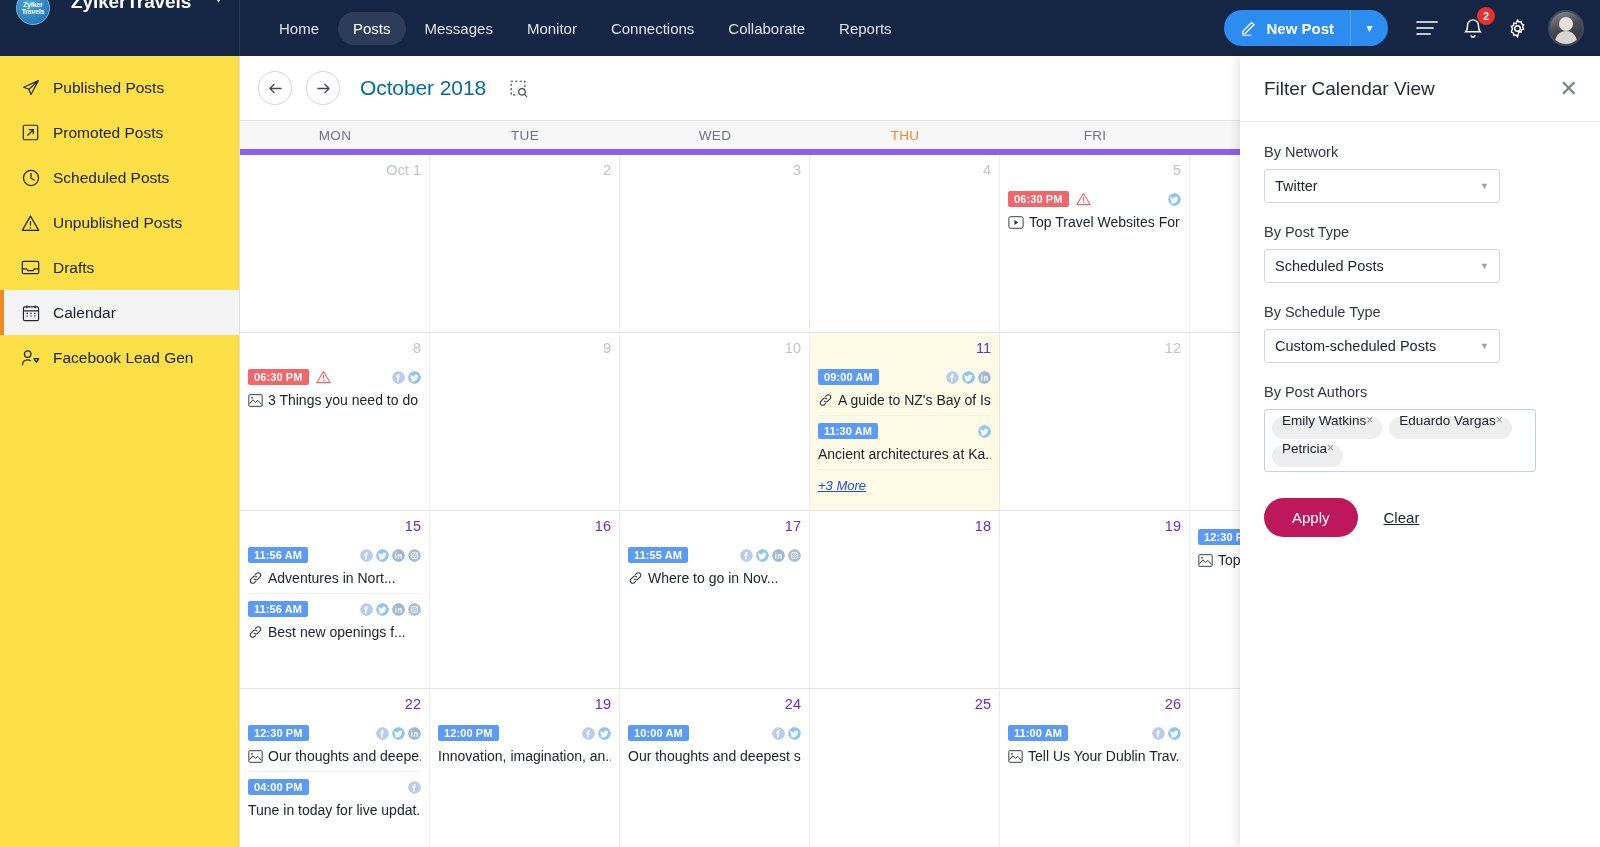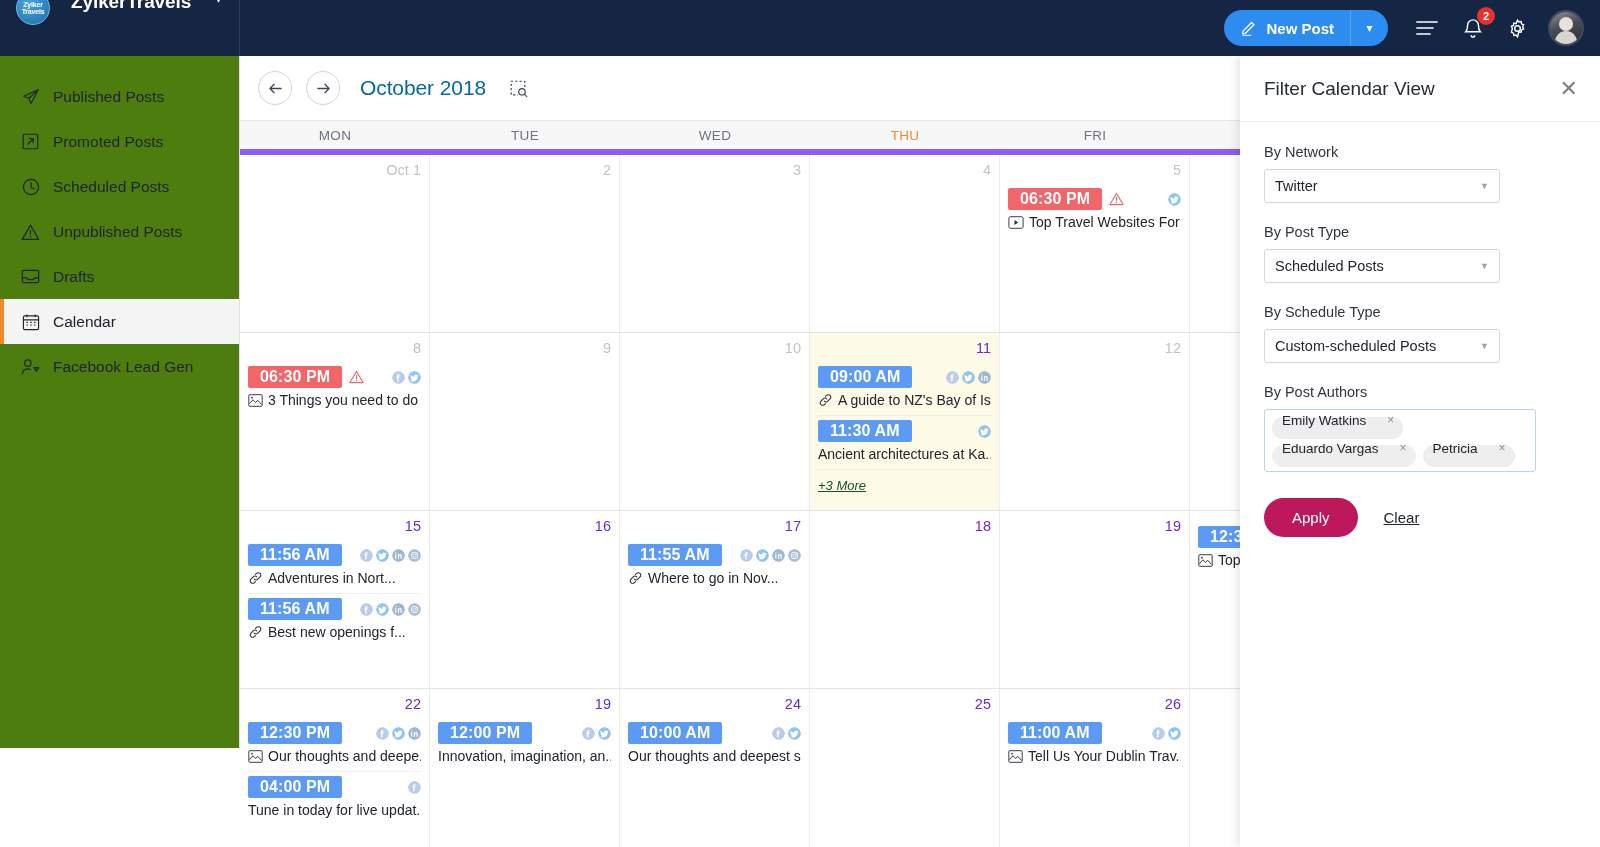--- a/index.html
+++ b/index.html
@@ -86,23 +86,23 @@
   .avatar::before {
     content: ""; position: absolute; top: 5px; left: 50%;
     transform: translateX(-50%);
     width: 14px; height: 14px; border-radius: 50%;
     background: #e6e1da; z-index: 2;
   }
 
   
   .sidebar {
     position: absolute; top: 56px; left: 0;
-    width: 240px; height: 692px;
-    background: #4d7c0f; border-right: 1px solid #e0e0e0;
-    padding-top: 18px;
+    width: 240px; height: 791px;
+    background: #fde047; border-right: 1px solid #e0e0e0;
+    padding-top: 9px;
   }
   .side-item {
     display: flex; align-items: center; gap: 13px;
     height: 45px; padding-left: 17px; cursor: pointer;
     color: #20252e; font-size: 15.5px;
     border-left: 4px solid transparent;
     position: relative;
   }
   .side-item.active { background: #f4f4f4; border-left-color: #f08a24; }
   .side-item .sicon {
@@ -154,36 +154,36 @@
   .daynum {
     text-align: right; font-size: 14.5px; color: #6d28d9;
     line-height: 18px; margin-bottom: 5px;
   }
   .day.muted .daynum { color: #c0c3c9; }
 
   .ev { padding: 6px 0 7px 0; border-bottom: 1px solid #efefef; }
   .ev:last-child { border-bottom: none; }
   .evtop { display: flex; align-items: center; height: 18px; }
   .evtime {
-    font-size: 16px; font-weight: bold; color: #fff;
-    padding: 2px 12px; border-radius: 2px; letter-spacing: 0.1px;
+    font-size: 11px; font-weight: bold; color: #fff;
+    padding: 2px 6px; border-radius: 2px; letter-spacing: 0.1px;
     background: #5b9bf5;
   }
   .evtime.err { background: #f2666a; }
   .warnicon { margin-left: 7px; display: flex; align-items: center; }
   .nets { margin-left: auto; display: flex; align-items: center; gap: 3px; }
   .net { width: 13px; height: 13px; border-radius: 50%; display:block; }
   .evtitle {
     margin-top: 6px; font-size: 14px; color: #20252e;
     white-space: nowrap; overflow: hidden;
     display: flex; align-items: center; gap: 5px;
   }
   .evtitle .tico { flex-shrink: 0; display: flex; align-items: center; }
   .more {
-    margin-top: 8px; font-size: 13px; color: #14532d;
+    margin-top: 8px; font-size: 13px; color: #1d4ed8;
     font-style: italic; text-decoration: underline; cursor: pointer;
   }
 
   
   .filter {
     position: absolute; top: 56px; right: 0;
     width: 360px; height: 791px; background: #fff;
     box-shadow: -3px 0 9px rgba(0,0,0,0.10);
   }
   .filterhead {
@@ -202,21 +202,21 @@
     cursor: pointer; background: #fff;
   }
   .fselect .car { margin-left: auto; color: #9aa0a8; font-size: 9px; }
   .chipbox {
     width: 272px; min-height: 60px; border: 1px solid #b9d4f0;
     border-radius: 3px; padding: 7px 6px 4px 7px;
     display: flex; flex-wrap: wrap; gap: 6px 7px; align-content: flex-start;
   }
   .chip {
     background: #eeeeee; border-radius: 11px; height: 22px;
-    display: flex; align-items: center; gap: 21px;
+    display: flex; align-items: center; gap: 0;
     padding: 0 9px 16px 10px; font-size: 13.5px; color: #20252e;
   }
   .chip .cx { color: #8a8e96; font-size: 12px; cursor: pointer; }
   .frow { display: flex; align-items: center; gap: 26px; margin-top: 26px; }
   .applybtn {
     background: #be185d; color: #fff; font-size: 15px;
     padding: 11px 28px; border-radius: 20px; border: none;
     cursor: pointer; font-family: inherit;
   }
   .clearbtn {
@@ -226,20 +226,29 @@
 </head>
 <body>
 
 <div class="topbar">
   <div class="brand">
     <div class="brand-logo">Zylker Travels</div>
     <div class="brand-name">ZylkerTravels</div>
     <div class="brand-caret">▾</div>
   </div>
 
+  <div class="mainnav">
+    <div class="navitem">Home</div>
+    <div class="navitem active">Posts</div>
+    <div class="navitem">Messages</div>
+    <div class="navitem">Monitor</div>
+    <div class="navitem">Connections</div>
+    <div class="navitem">Collaborate</div>
+    <div class="navitem">Reports</div>
+  </div>
 
   <div class="topright">
     <div class="newpost">
       <div class="newpost-main">
         <span>
           <svg width="18" height="18" viewBox="0 0 24 24" fill="none" stroke="#ffffff" stroke-width="1.8">
             <path d="M4 17.5 15.5 6 18.5 9 7 20.5 3.5 21z"></path>
               <path d="M3 23h12" stroke-width="1.6"></path>
           </svg>
         </span>

